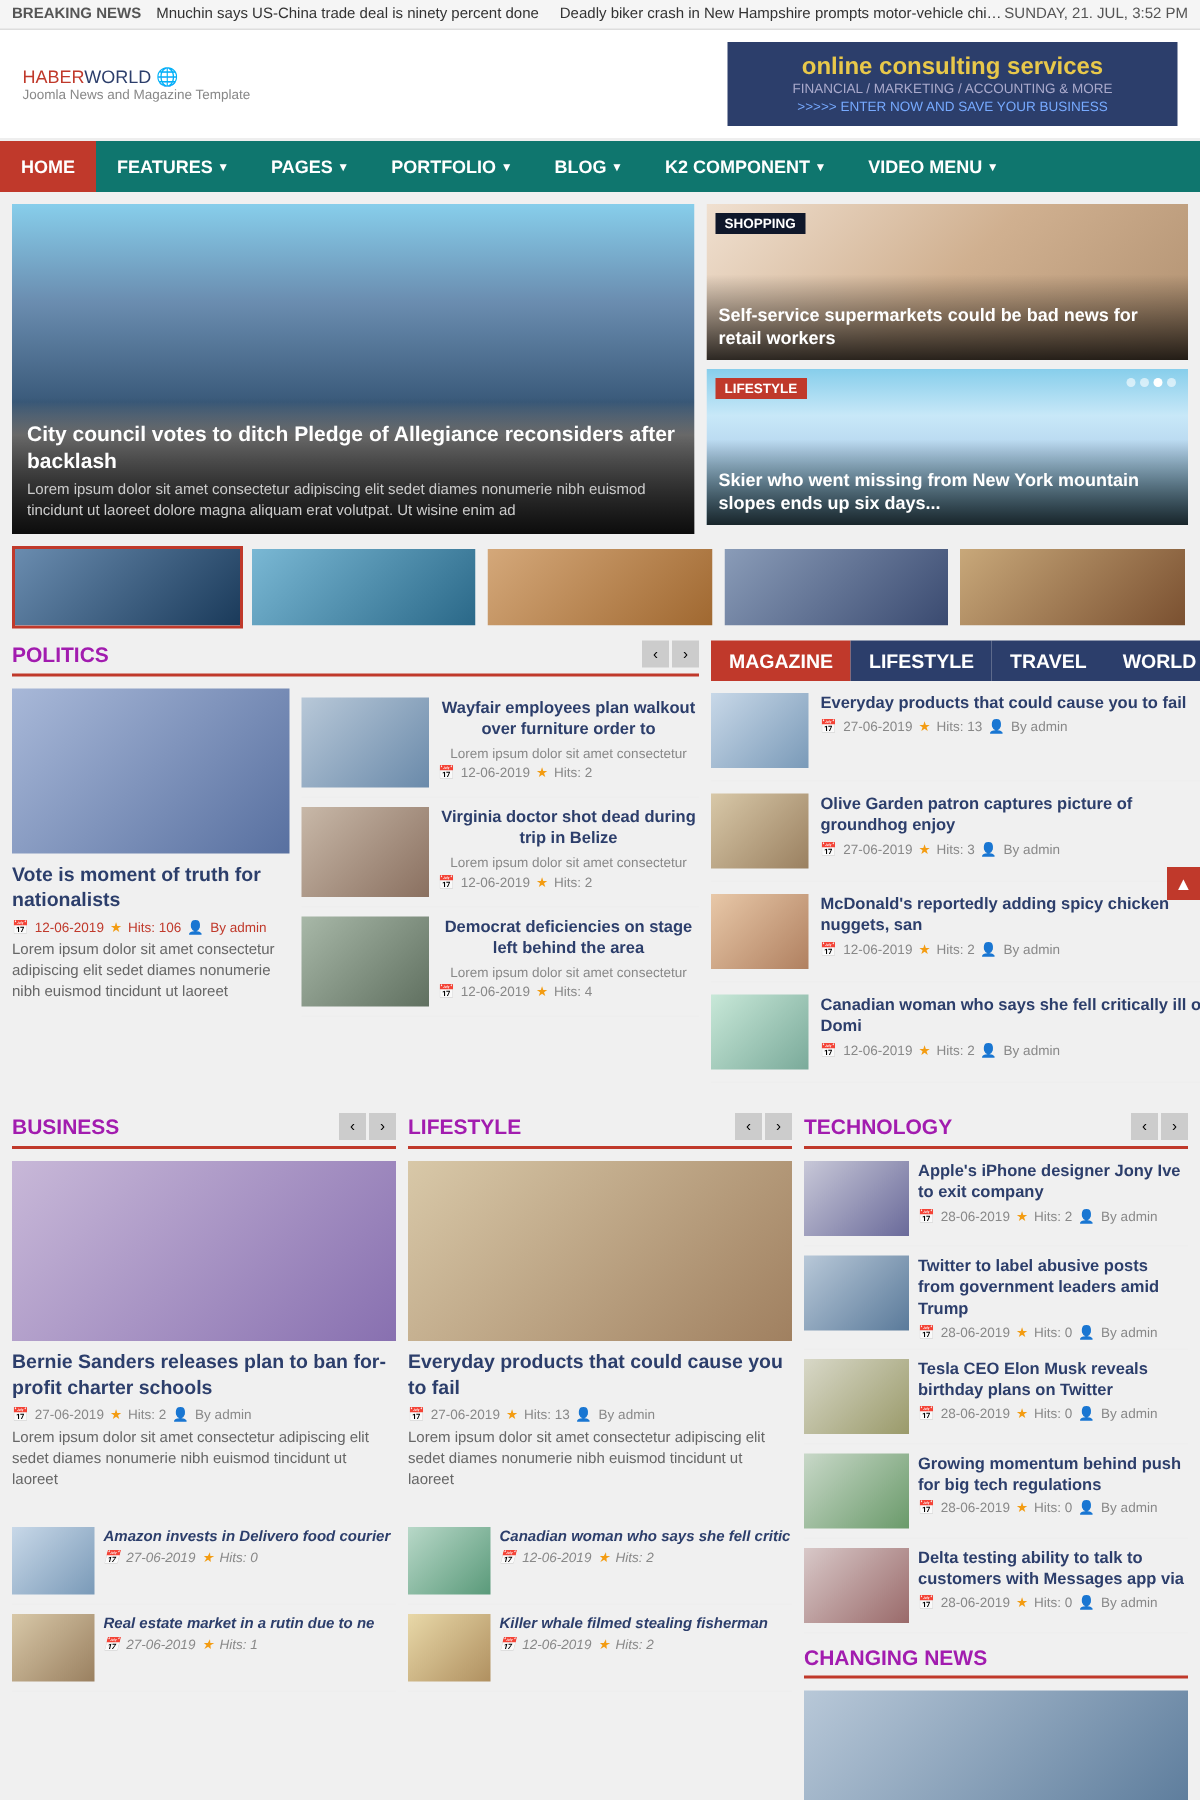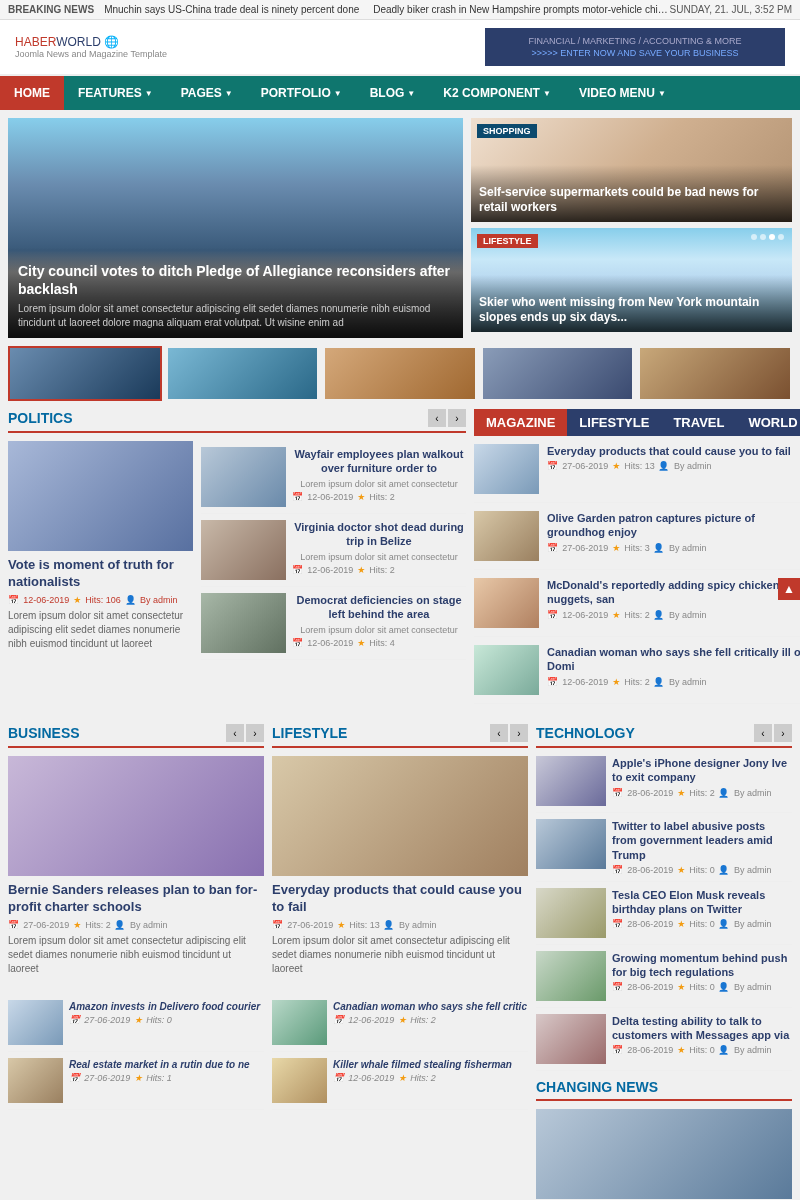--- a/index.html
+++ b/index.html
@@ -38,21 +38,21 @@
     .hero-overlay { position: absolute; bottom: 0; left: 0; right: 0; background: linear-gradient(transparent, rgba(0,0,0,0.85)); padding: 15px 10px 8px; color: #fff; }
     .hero-title { font-size: 14px; font-weight: bold; line-height: 1.3; margin-bottom: 4px; }
     .hero-desc { font-size: 10px; color: #ccc; line-height: 1.4; }
     
     .hero-side { flex: 1; display: flex; flex-direction: column; gap: 6px; }
     .hero-side-card { position: relative; height: 104px; overflow: hidden; background: #888; }
     .side-img-shopping { background: linear-gradient(135deg, #c8a87a 0%, #a07850 100%); width: 100%; height: 100%; }
     .side-img-lifestyle { background: linear-gradient(135deg, #7ab8d4 0%, #4a88aa 100%); width: 100%; height: 100%; }
     .side-overlay { position: absolute; bottom: 0; left: 0; right: 0; background: linear-gradient(transparent, rgba(0,0,0,0.8)); padding: 20px 8px 6px; color: #fff; }
     .side-badge { position: absolute; top: 6px; left: 6px; padding: 2px 6px; font-size: 9px; font-weight: bold; color: #fff; }
-    .badge-shopping { background: #0c4a6e; }
+    .badge-shopping { background: #0f172a; }
     .badge-lifestyle { background: #c0392b; }
     .side-title { font-size: 12px; font-weight: bold; line-height: 1.3; }
     .side-dots { position: absolute; top: 6px; right: 8px; display: flex; gap: 3px; }
     .dot { width: 6px; height: 6px; border-radius: 50%; background: rgba(255,255,255,0.6); }
     .dot.active { background: #fff; }
 
     
     .thumb-row { display: flex; gap: 4px; margin-bottom: 8px; }
     .thumb-item { flex: 1; height: 55px; overflow: hidden; cursor: pointer; border: 2px solid transparent; }
     .thumb-item.active { border-color: #c0392b; }
@@ -63,21 +63,21 @@
     .thumb-4 { background: linear-gradient(135deg, #8a9cb8, #3a4a70); }
     .thumb-5 { background: linear-gradient(135deg, #c8a87a, #7a5030); }
 
     
     .two-col { display: flex; gap: 8px; margin-bottom: 8px; }
     .left-col { flex: 0 0 458px; }
     .right-col { flex: 1; }
 
     
     .section-header { display: flex; align-items: center; justify-content: space-between; border-bottom: 2px solid #c0392b; margin-bottom: 8px; padding-bottom: 4px; }
-    .section-title { font-size: 14px; font-weight: bold; color: #0369a1; text-transform: uppercase; text-align: center; }
+    .section-title { font-size: 14px; font-weight: bold; color: #a21caf; text-transform: uppercase; text-align: center; }
     .section-nav { display: flex; gap: 2px; }
     .section-nav-btn { width: 18px; height: 18px; background: #ccc; border: none; cursor: pointer; display: flex; align-items: center; justify-content: center; font-size: 10px; }
 
     
     .politics-grid { display: flex; gap: 8px; }
     .politics-main { flex: 0 0 185px; }
     .politics-main-img { width: 100%; height: 110px; background: linear-gradient(135deg, #a8b8c8, #5a7a9a); margin-bottom: 6px; }
     .politics-main-title { font-size: 13px; font-weight: bold; color: #2c3e6b; margin-bottom: 4px; line-height: 1.3; }
     .politics-meta { display: flex; align-items: center; gap: 4px; font-size: 9px; color: #888; margin-bottom: 4px; }
     .politics-meta span { color: #c0392b; }
@@ -170,20 +170,21 @@
 
 <div class="header">
   <div class="logo">
     <div>
       <span class="logo-haber">HABER</span><span class="logo-news">WORLD</span>
       <span>🌐</span>
     </div>
     <div class="logo-sub">Joomla News and Magazine Template</div>
   </div>
   <div class="header-ad">
+    <div class="header-ad-title">online consulting services</div>
     <div class="header-ad-sub">FINANCIAL / MARKETING / ACCOUNTING &amp; MORE</div>
     <div class="header-ad-cta">&gt;&gt;&gt;&gt;&gt; ENTER NOW AND SAVE YOUR BUSINESS</div>
   </div>
 </div>
 
 <nav class="nav">
   <div class="nav-item active">HOME</div>
   <div class="nav-item">FEATURES <span class="nav-arrow">▼</span></div>
   <div class="nav-item">PAGES <span class="nav-arrow">▼</span></div>
   <div class="nav-item">PORTFOLIO <span class="nav-arrow">▼</span></div>

